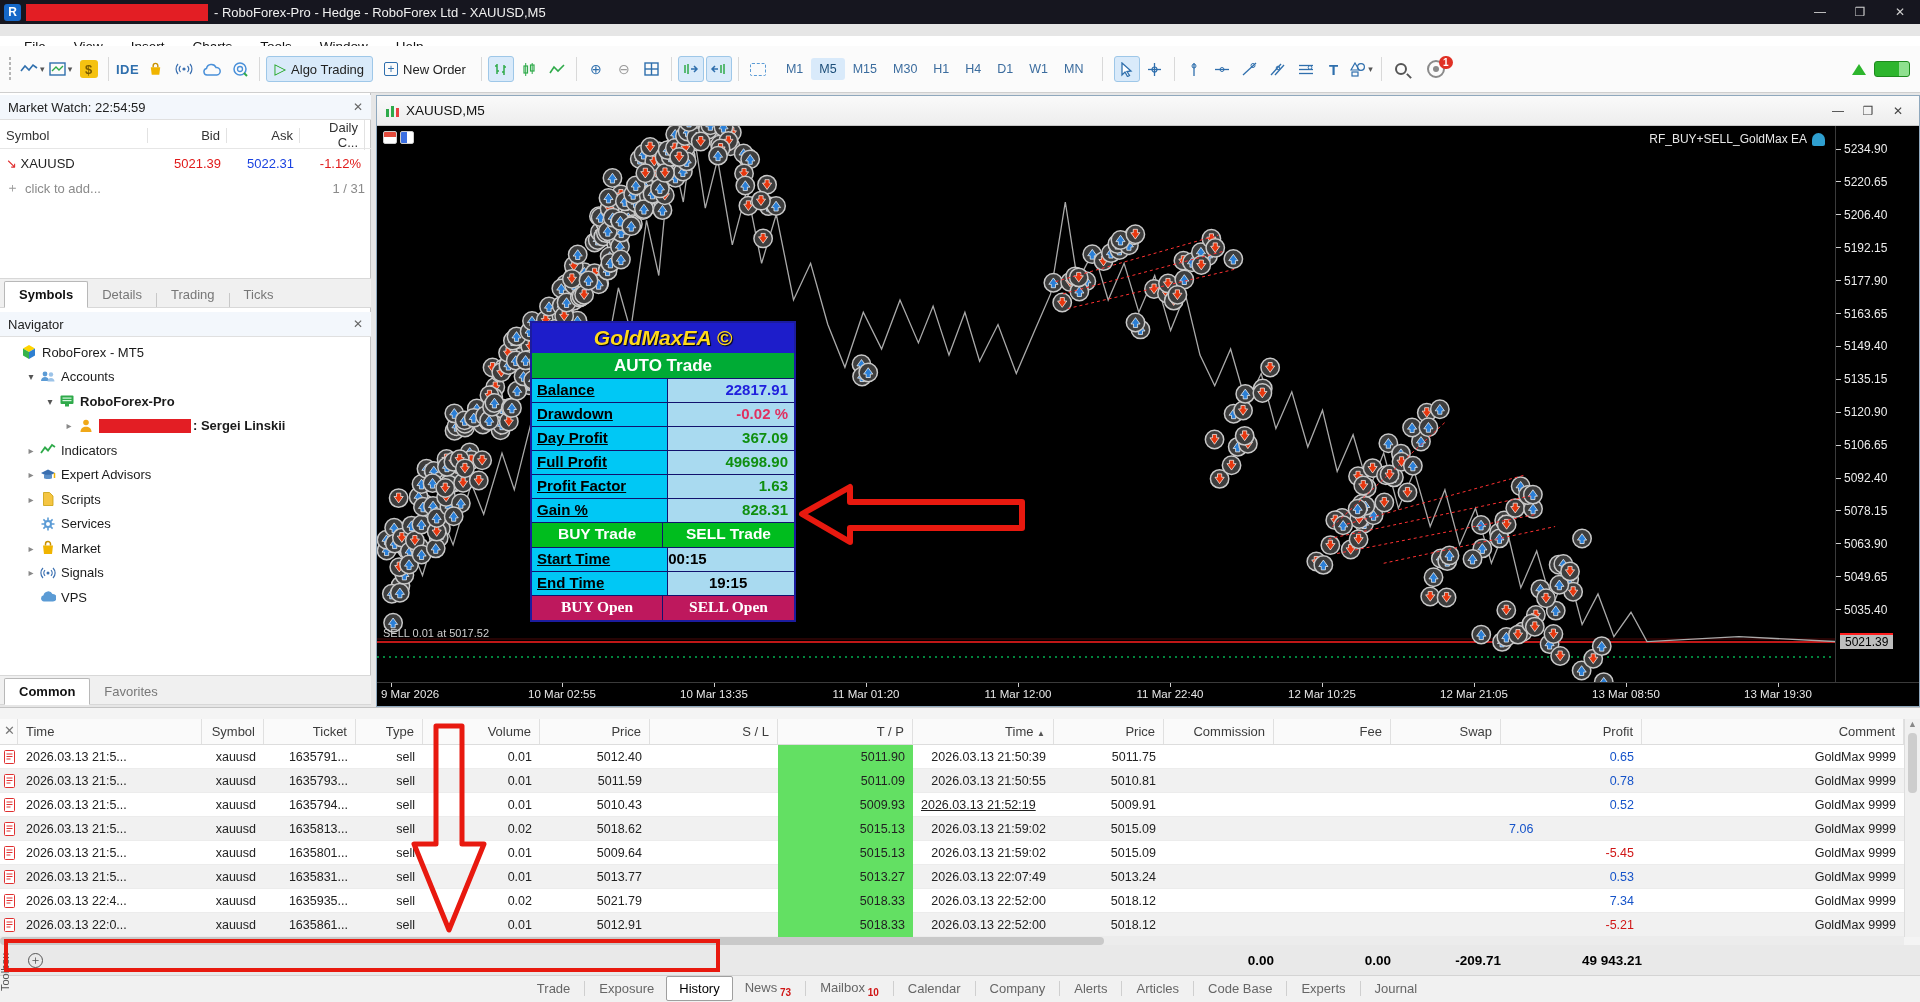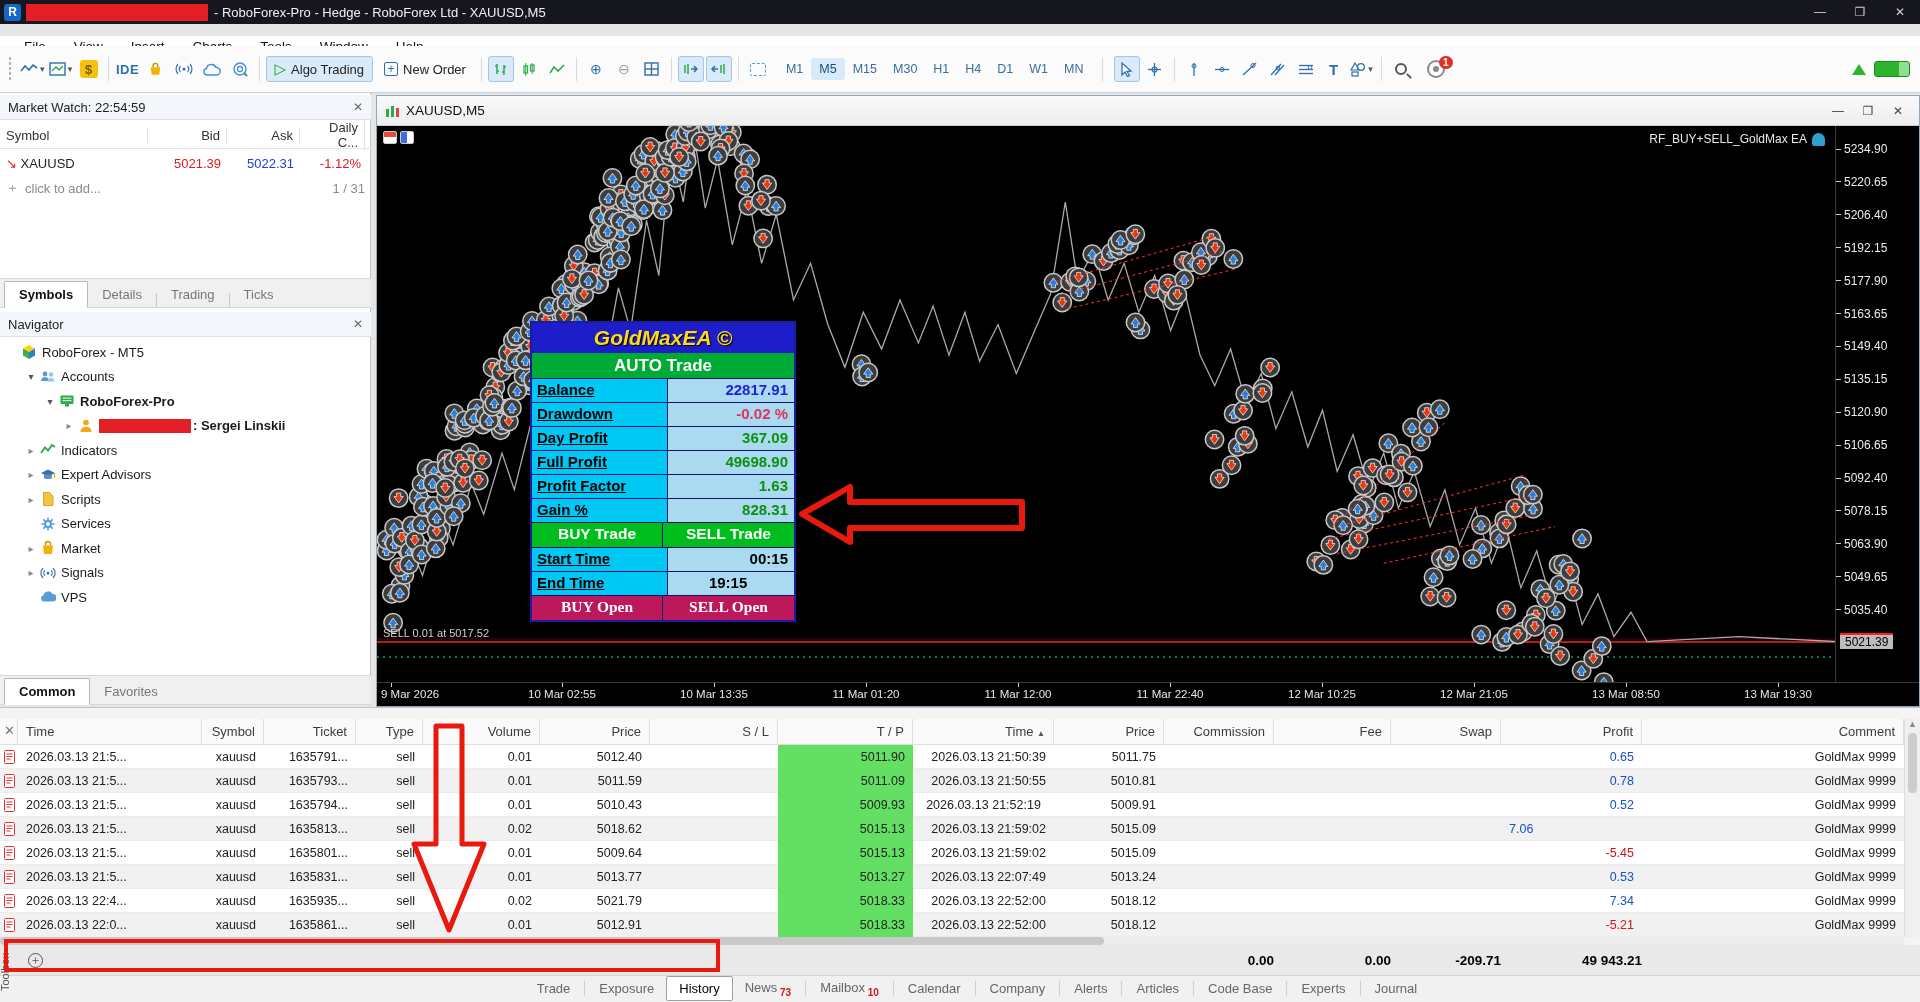--- a/index.html
+++ b/index.html
@@ -2075,21 +2075,21 @@
                 <div class="ea-val" style="color: rgb(15, 143, 15);">828.31</div>
               </div>
             </div>
           <div class="ea-btnrow">
             <div class="ea-btn green">BUY Trade</div>
             <div class="ea-btn green">SELL Trade</div>
           </div>
           <div id="ea-times">
               <div class="ea-row">
                 <div class="ea-lbl">Start Time</div>
-                <div class="ea-val" style="color: rgb(0, 0, 0); text-align: right;">00:15</div>
+                <div class="ea-val" style="color: rgb(0, 0, 0); text-align: left;">00:15</div>
               </div>
               <div class="ea-row">
                 <div class="ea-lbl">End Time</div>
                 <div class="ea-val" style="color: rgb(0, 0, 0); text-align: center;">19:15</div>
               </div>
             </div>
           <div class="ea-btnrow">
             <div class="ea-btn red">BUY Open</div>
             <div class="ea-btn red">SELL Open</div>
           </div>
@@ -2257,21 +2257,21 @@
               <line x1="2.5" y1="9" x2="6.5" y2="9" stroke="#e03030"></line>
             </svg></div>
           <div class="hc" style="width: 184px;">2026.03.13 21:5...</div>
           <div class="hc" style="width: 62px; text-align: right;">xauusd</div>
           <div class="hc" style="width: 92px; text-align: right;">1635794...</div>
           <div class="hc" style="width: 67px; text-align: right;">sell</div>
           <div class="hc" style="width: 117px; text-align: right;">0.01</div>
           <div class="hc" style="width: 110px; text-align: right;">5010.43</div>
           <div class="hc" style="width: 128px; text-align: right;"></div>
           <div class="hc tp-green" style="width: 135px; text-align: right;">5009.93</div>
-          <div class="hc" style="width: 141px; text-align: center;">2026.03.13 21:52:19</div>
+          <div class="hc" style="width: 141px; text-align: left; text-decoration: underline;">2026.03.13 21:52:19</div>
           <div class="hc" style="width: 110px; text-align: right;">5009.91</div>
           <div class="hc" style="width: 110px; text-align: right;"></div>
           <div class="hc" style="width: 117px; text-align: right;"></div>
           <div class="hc" style="width: 110px; text-align: right;"></div>
           <div class="hc p-pos" style="width: 141px; text-align: right;">0.52</div>
           <div class="hc" style="width: 262px; text-align: right;">GoldMax 9999</div>
         </div>
         <div class="hrow">
           <div class="hc" style="width: 18px; padding: 0px 0px 0px 4px;"><svg width="11" height="14" viewBox="0 0 11 14" style="margin-top:5px">
               <rect x="0.5" y="0.5" width="10" height="13" rx="1" fill="#fff" stroke="#e03030"></rect>

